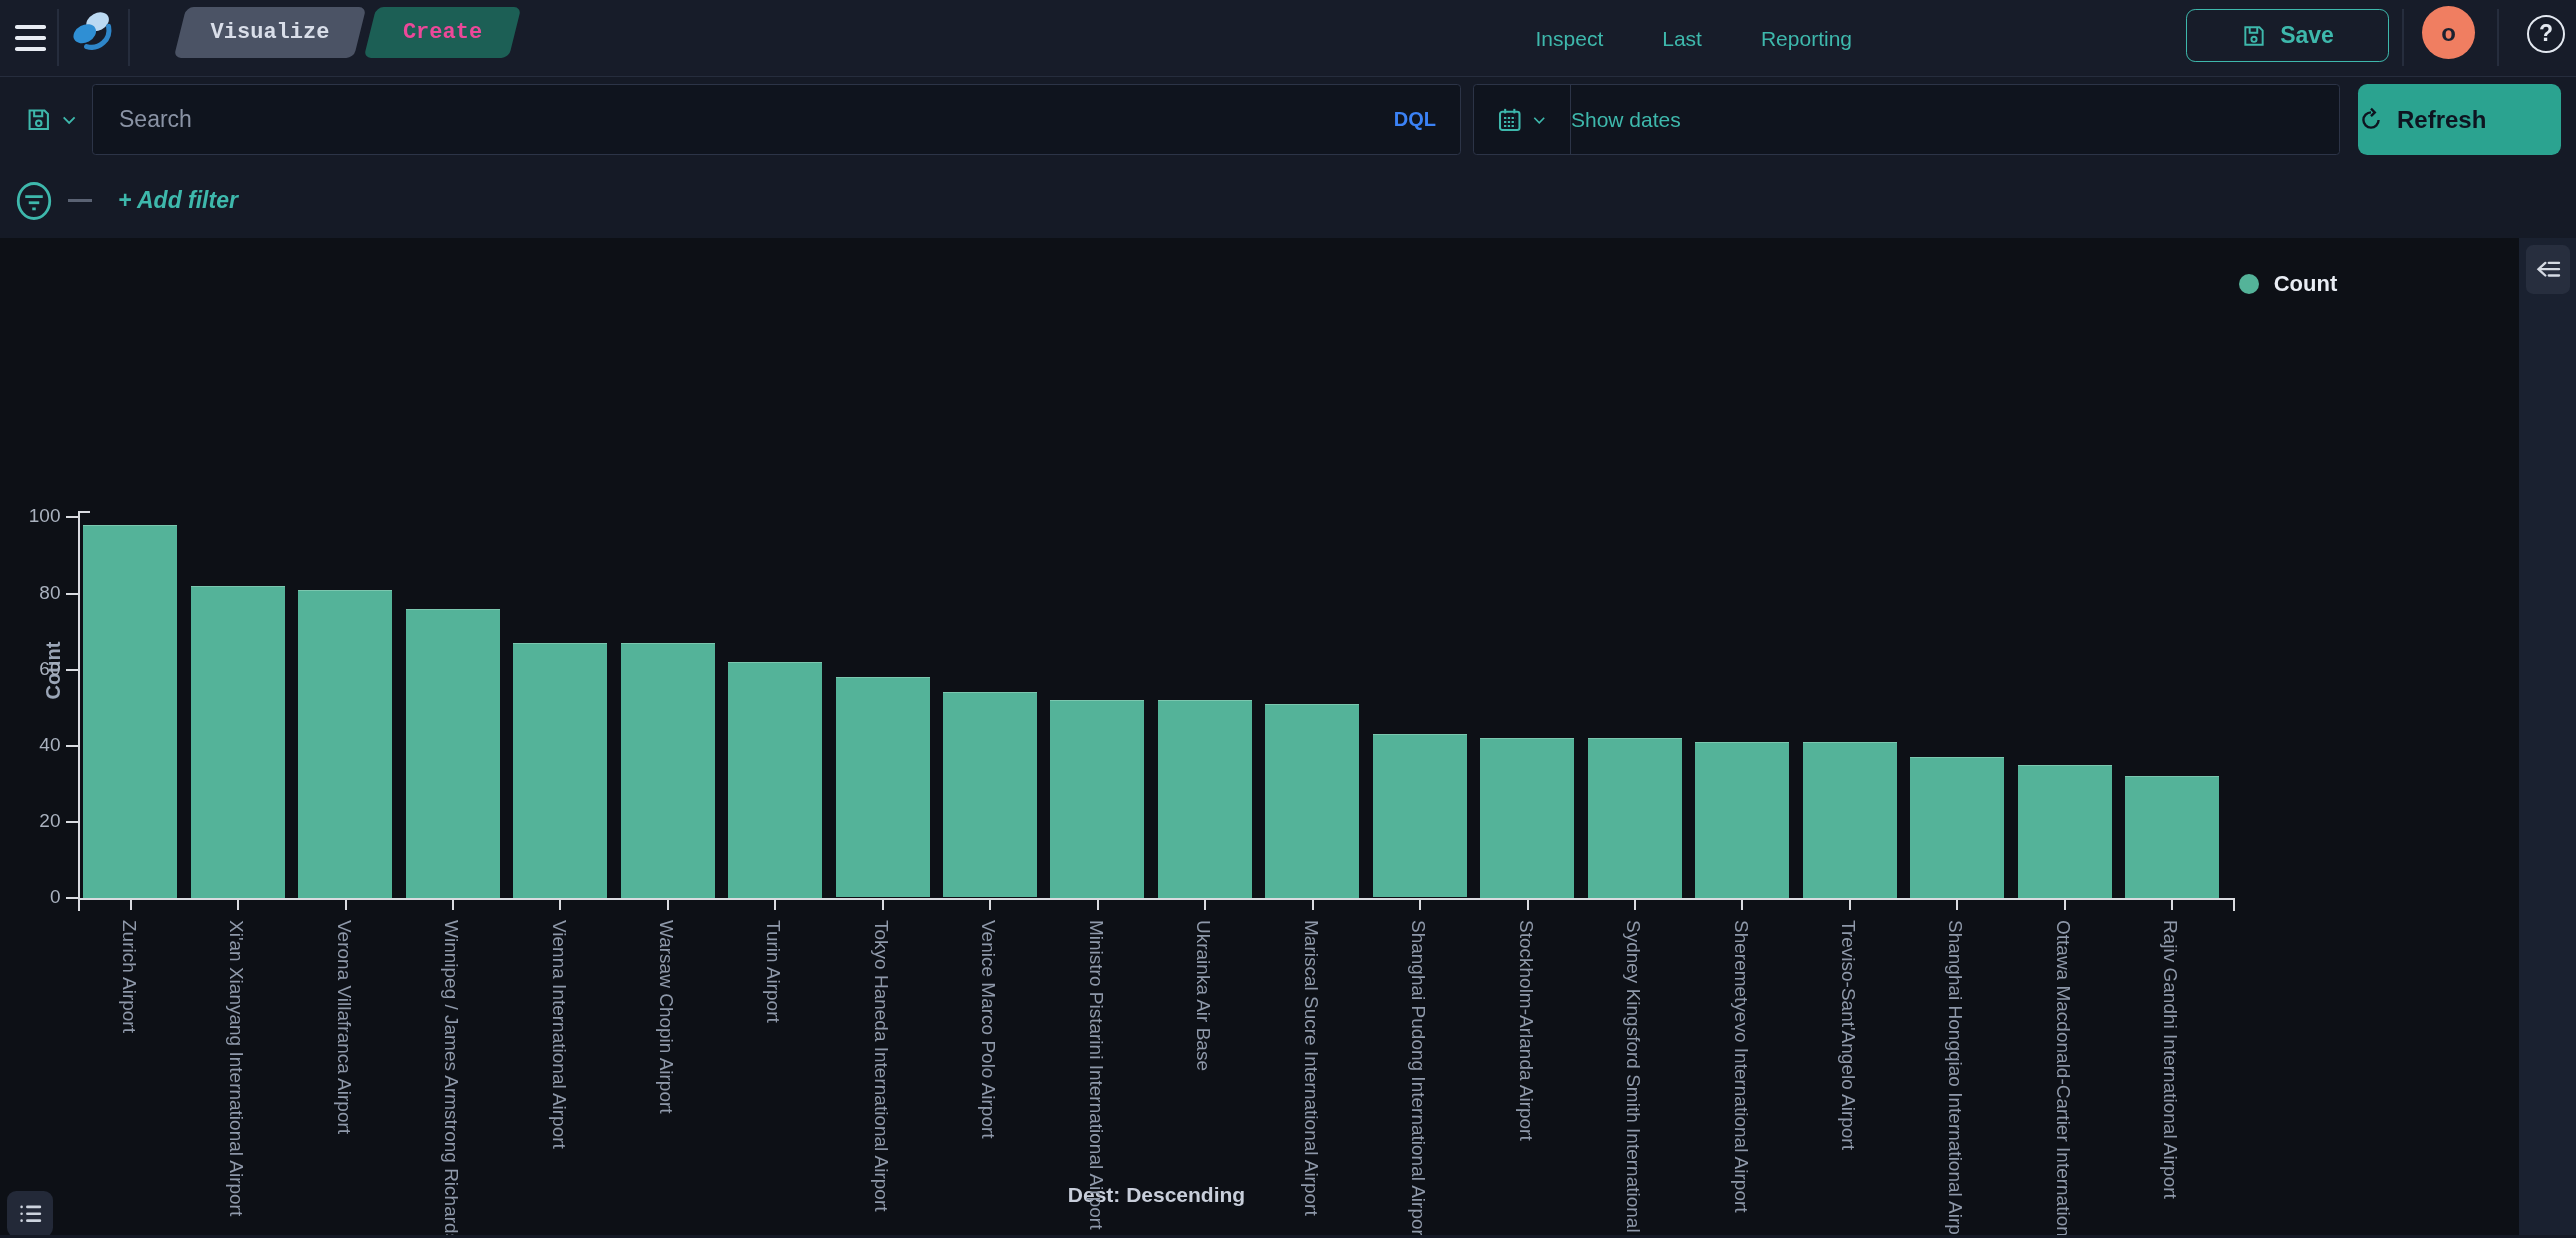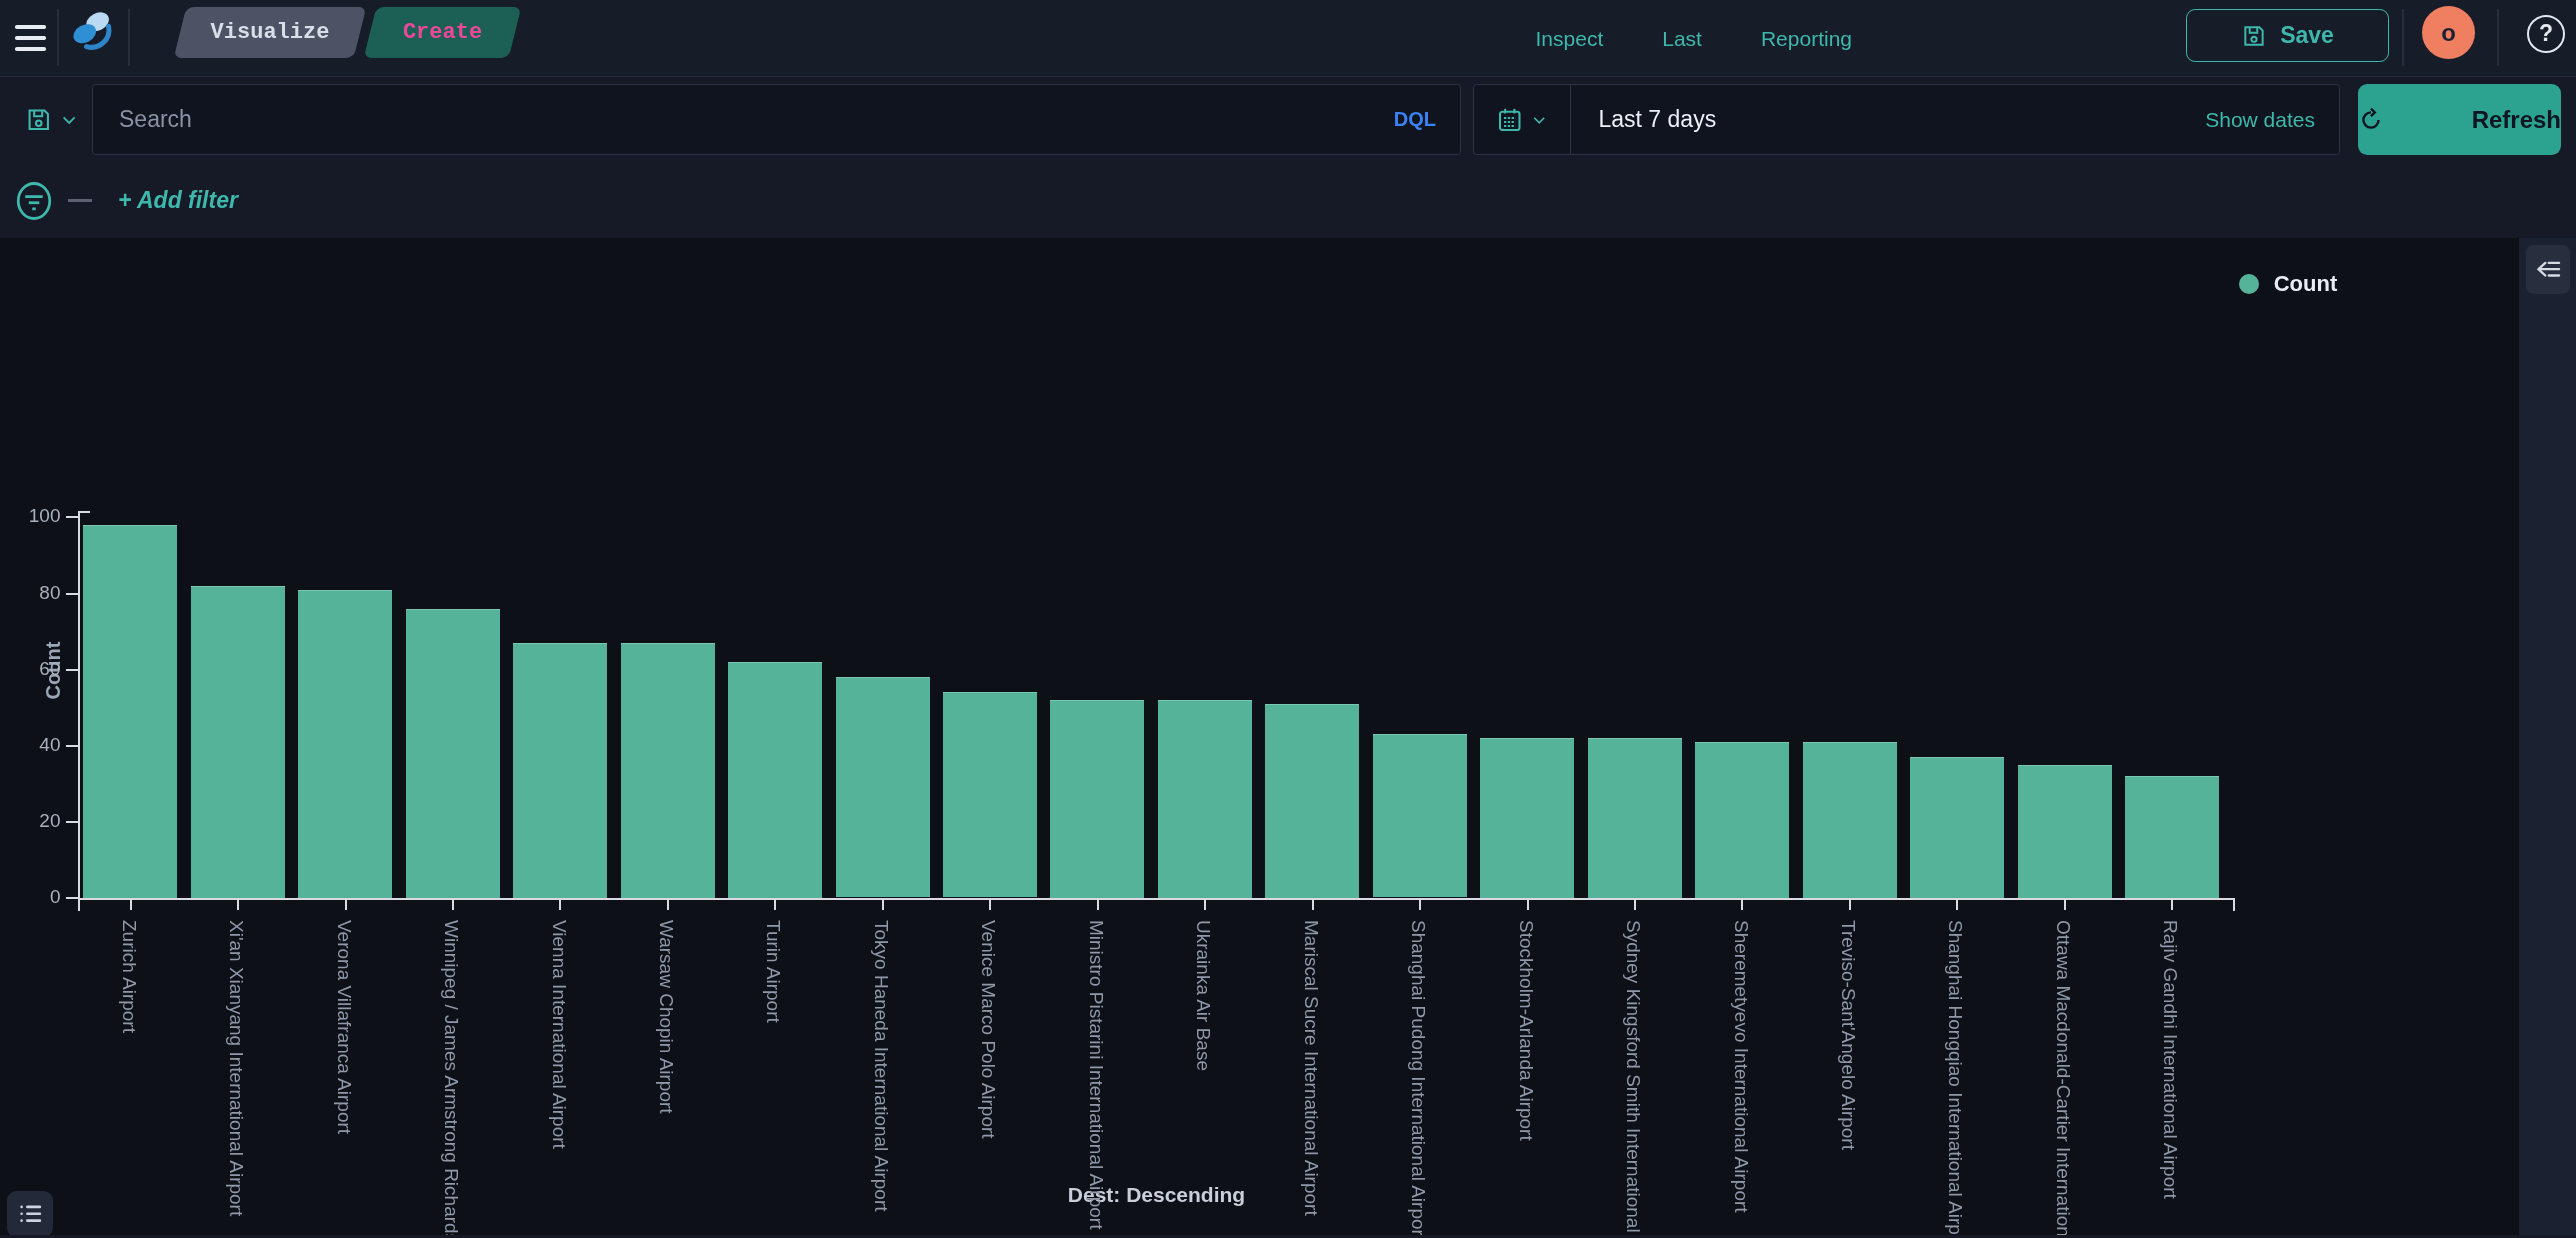--- a/index.html
+++ b/index.html
@@ -54,21 +54,21 @@
   .date-box { position: absolute; left: 1473px; top: 7.3px; width: 867px; height: 71px;
               background: #0F141E; border: 1.8px solid #2C3447; border-radius: 3.7px;
               display: flex; align-items: center; }
   .date-cal-btn { width: 97px; height: 100%; display: flex; align-items: center; justify-content: center;
                   gap: 7.3px; border-right: 1.8px solid #2C3447; cursor: pointer; }
   .date-value { flex: 1; color: #EDF0F6; font-size: 23px; padding-left: 27.5px; cursor: pointer; }
   .show-dates { color: #3EB8AC; font-size: 21px; padding-right: 24px; cursor: pointer; white-space: nowrap; }
 
   .refresh-btn { position: absolute; left: 2358px; top: 7.3px; width: 203px; height: 71px;
                  background: #2BA390; border: none; border-radius: 9.2px; display: flex; align-items: center;
-                 justify-content: space-between; gap: 13px; color: #0E1420; font-size: 24px; font-weight: bold; cursor: pointer; }
+                 justify-content: flex-start; gap: 13px; color: #0E1420; font-size: 24px; font-weight: bold; cursor: pointer; }
 
   
   .filterbar { position: absolute; left: 0; top: 163px; width: 2576px; height: 75px; background: #151A26;
                display: flex; align-items: center; font-style: italic; }
   .filter-icon-btn { margin-left: 13px; cursor: pointer; display: flex; align-items: center; }
   .filter-dash { width: 24px; height: 2.7px; background: #5A6273; margin-left: 13px; }
   .add-filter { color: #3EB8AC; font-size: 23px; font-weight: bold; margin-left: 26px; cursor: pointer; }
 
   
   .chart-panel { position: absolute; left: 0; top: 238px; width: 2519px; height: 997px; background: #0D1016; }
@@ -182,21 +182,20 @@
             <line x1="7" y1="14" x2="17" y2="14" stroke-dasharray="2 1.3"></line>
             <line x1="7" y1="17.5" x2="17" y2="17.5" stroke-dasharray="2 1.3"></line>
           </svg>
         </span>
         <span>
           <svg width="16.5" height="16.5" viewBox="0 0 20 20" fill="none" stroke="#3EB8AC" stroke-width="2">
             <polyline points="4,7 10,13 16,7"></polyline>
           </svg>
         </span>
       </div>
-      <span class="date-value">Last 7 days</span>
       <span class="show-dates">Show dates</span>
     </div>
 
     <button class="refresh-btn">
       <span>
         <svg width="26" height="26" viewBox="0 0 24 24" fill="none" stroke="#0E1420" stroke-width="2.2">
           <path d="M 19 12 A 7 7 0 1 1 12 5"></path>
           <polyline points="12,1.5 15.5,5 12,8.5"></polyline>
         </svg>
       </span>

